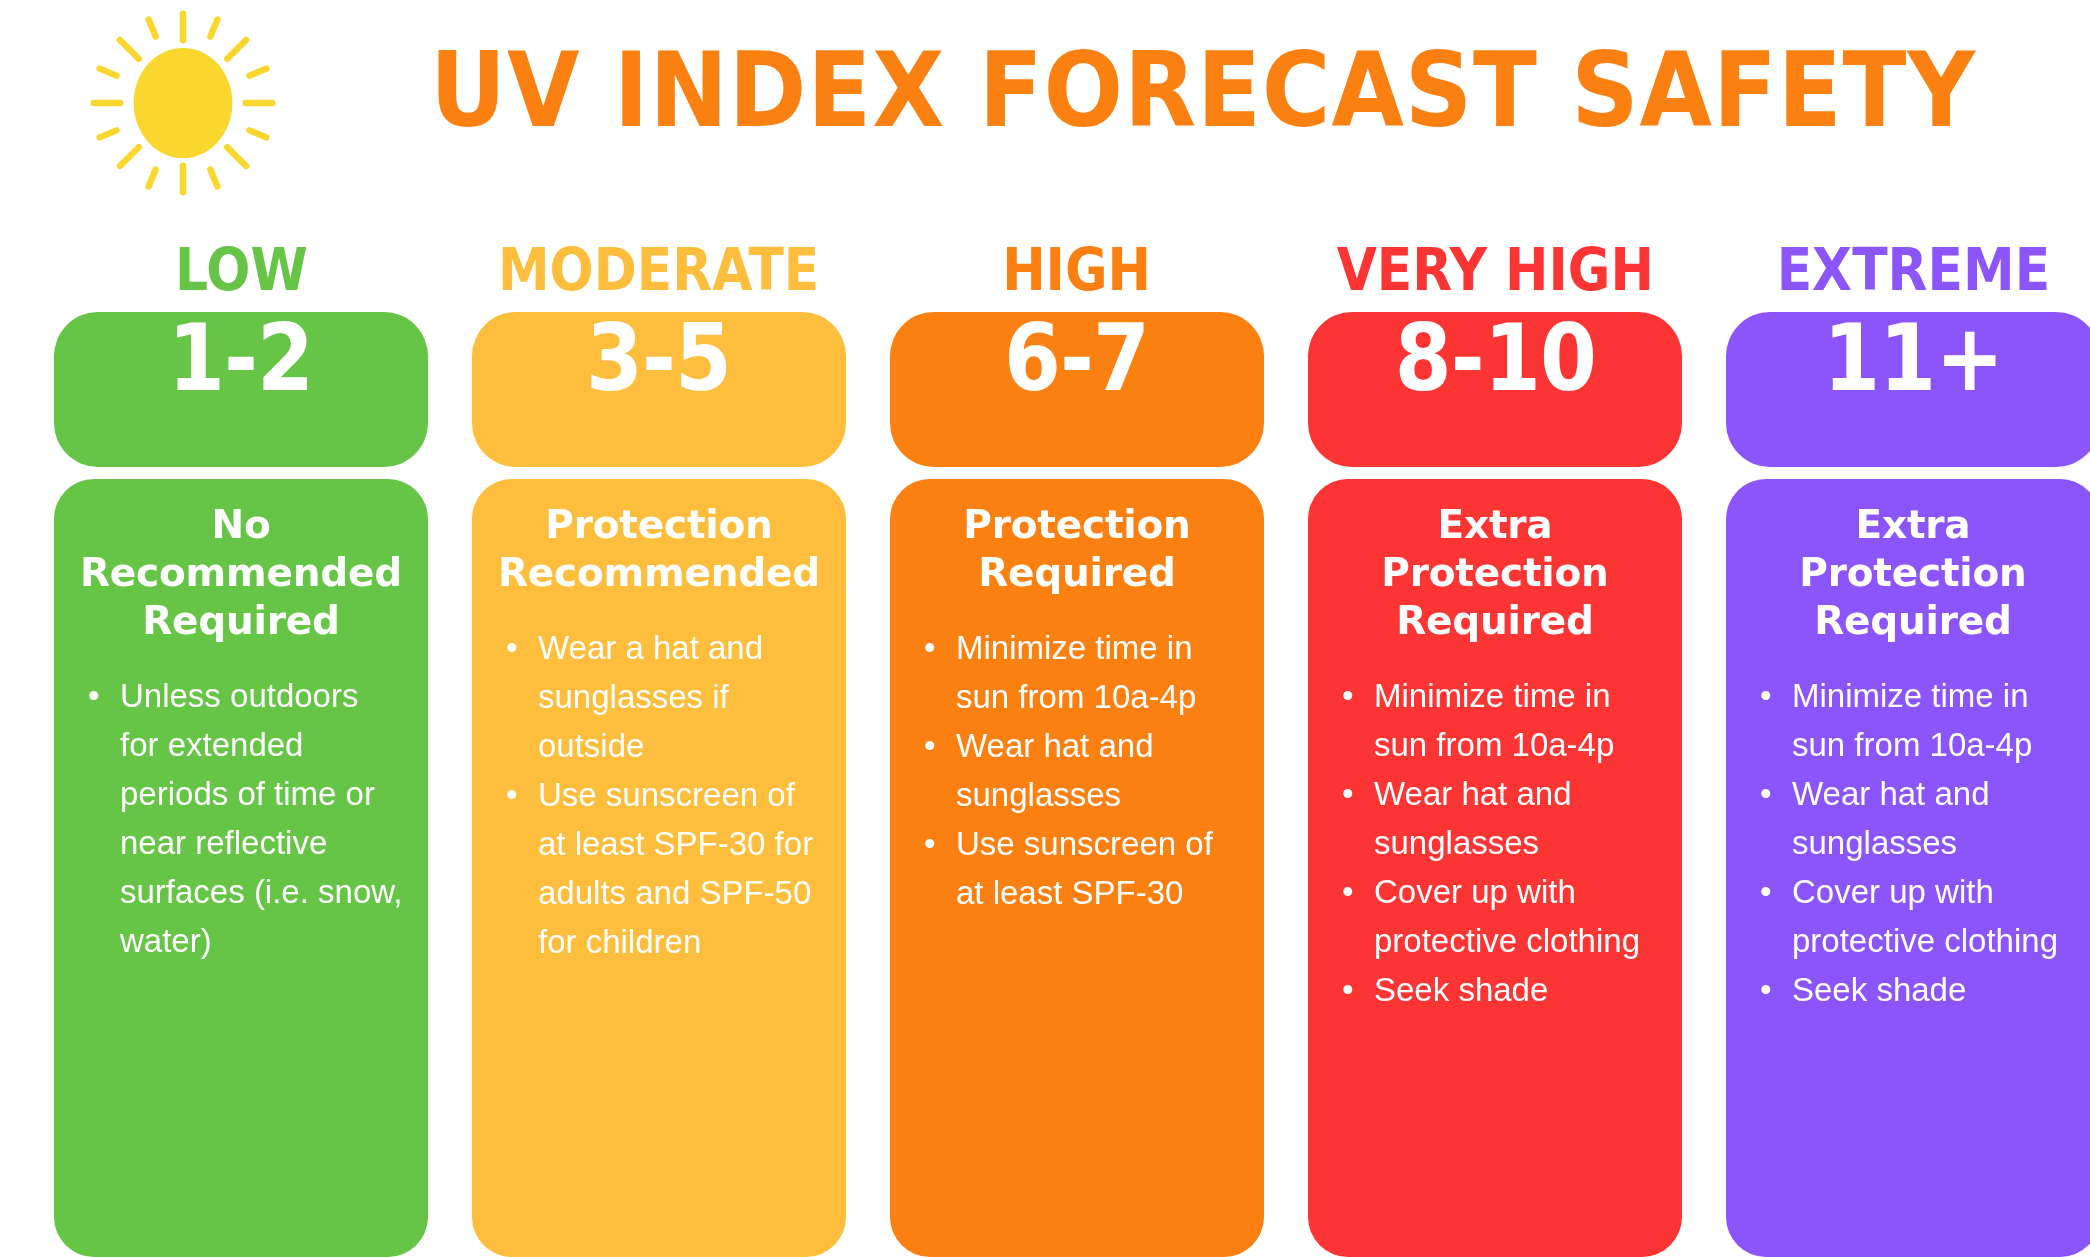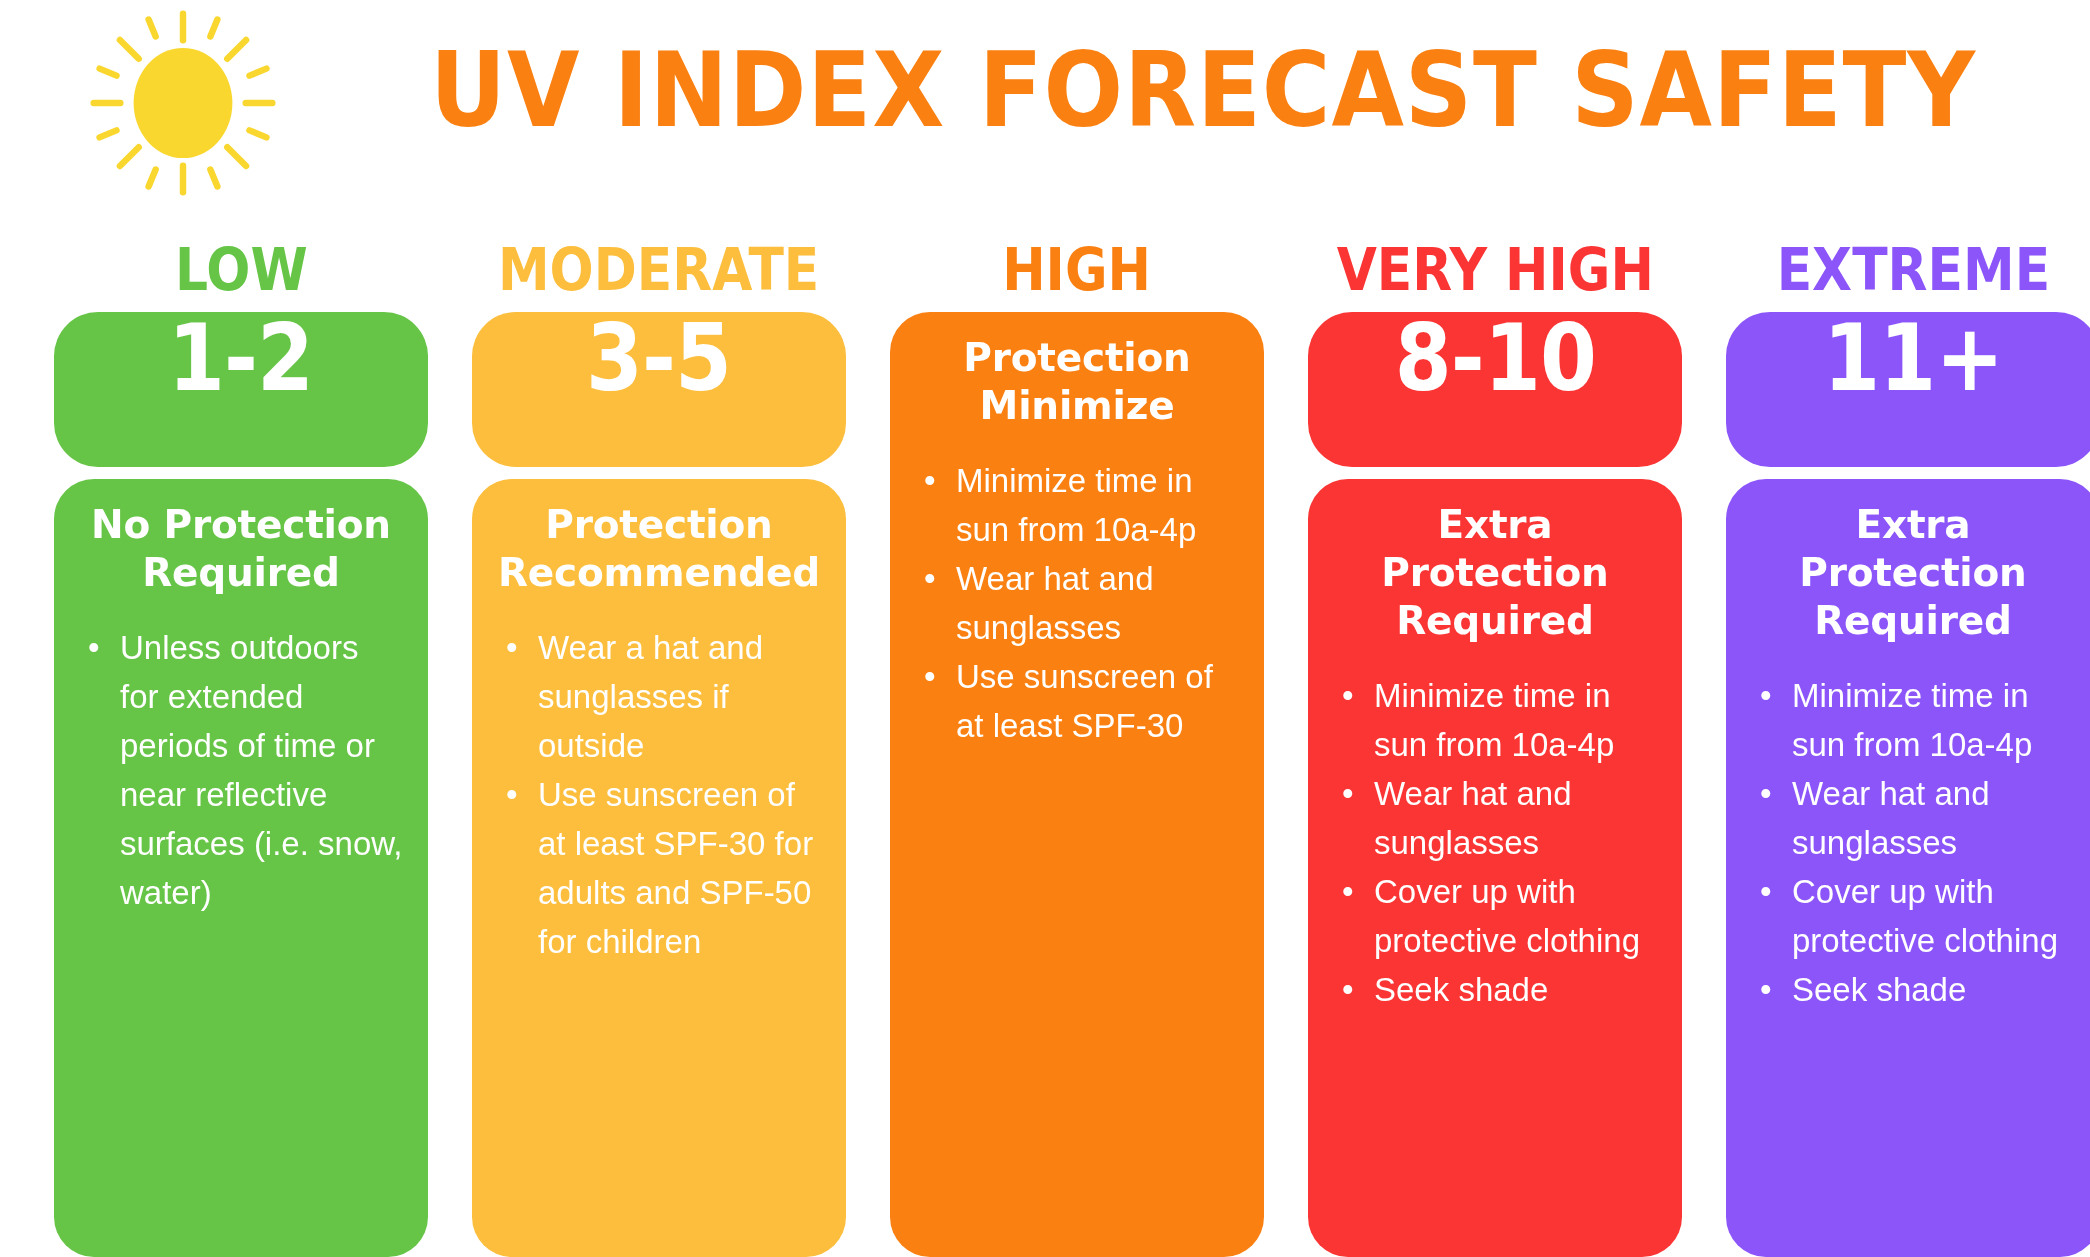--- a/index.html
+++ b/index.html
@@ -177,21 +177,21 @@
 </div>
 
 <div class="columns">
 
   <div class="column">
     <div class="cat-label" style="color: rgb(102, 197, 70);"><span>LOW</span></div>
     <div class="badge" style="background: rgb(102, 197, 70);">
       <div class="badge-text">1-2</div>
     </div>
     <div class="panel" style="background: rgb(102, 197, 70);">
-      <div class="panel-heading">No Protection Required</div>
+      <div class="panel-heading">No Recommended Required</div>
       <ul class="panel-list">
         <li>Unless outdoors for extended periods of time or near reflective surfaces (i.e. snow, water)</li>
       </ul>
     </div>
   </div>
 
   <div class="column">
     <div class="cat-label" style="color: rgb(252, 190, 60);"><span>MODERATE</span></div>
     <div class="badge" style="background: rgb(252, 190, 60);">
       <div class="badge-text">3-5</div>
@@ -200,22 +200,25 @@
       <div class="panel-heading">Protection Recommended</div>
       <ul class="panel-list">
         <li>Wear a hat and sunglasses if outside</li>
         <li>Use sunscreen of at least SPF-30 for adults and SPF-50 for children</li>
       </ul>
     </div>
   </div>
 
   <div class="column">
     <div class="cat-label" style="color: rgb(250, 128, 18);"><span>HIGH</span></div>
+    <div class="badge" style="background: rgb(250, 128, 18);">
+      <div class="badge-text">6-7</div>
+    </div>
     <div class="panel" style="background: rgb(250, 128, 18);">
-      <div class="panel-heading">Protection Minimize</div>
+      <div class="panel-heading">Protection Required</div>
       <ul class="panel-list">
         <li>Minimize time in sun from 10a-4p</li>
         <li>Wear hat and sunglasses</li>
         <li>Use sunscreen of at least SPF-30</li>
       </ul>
     </div>
   </div>
 
   <div class="column">
     <div class="cat-label" style="color: rgb(251, 52, 52);"><span>VERY HIGH</span></div>

